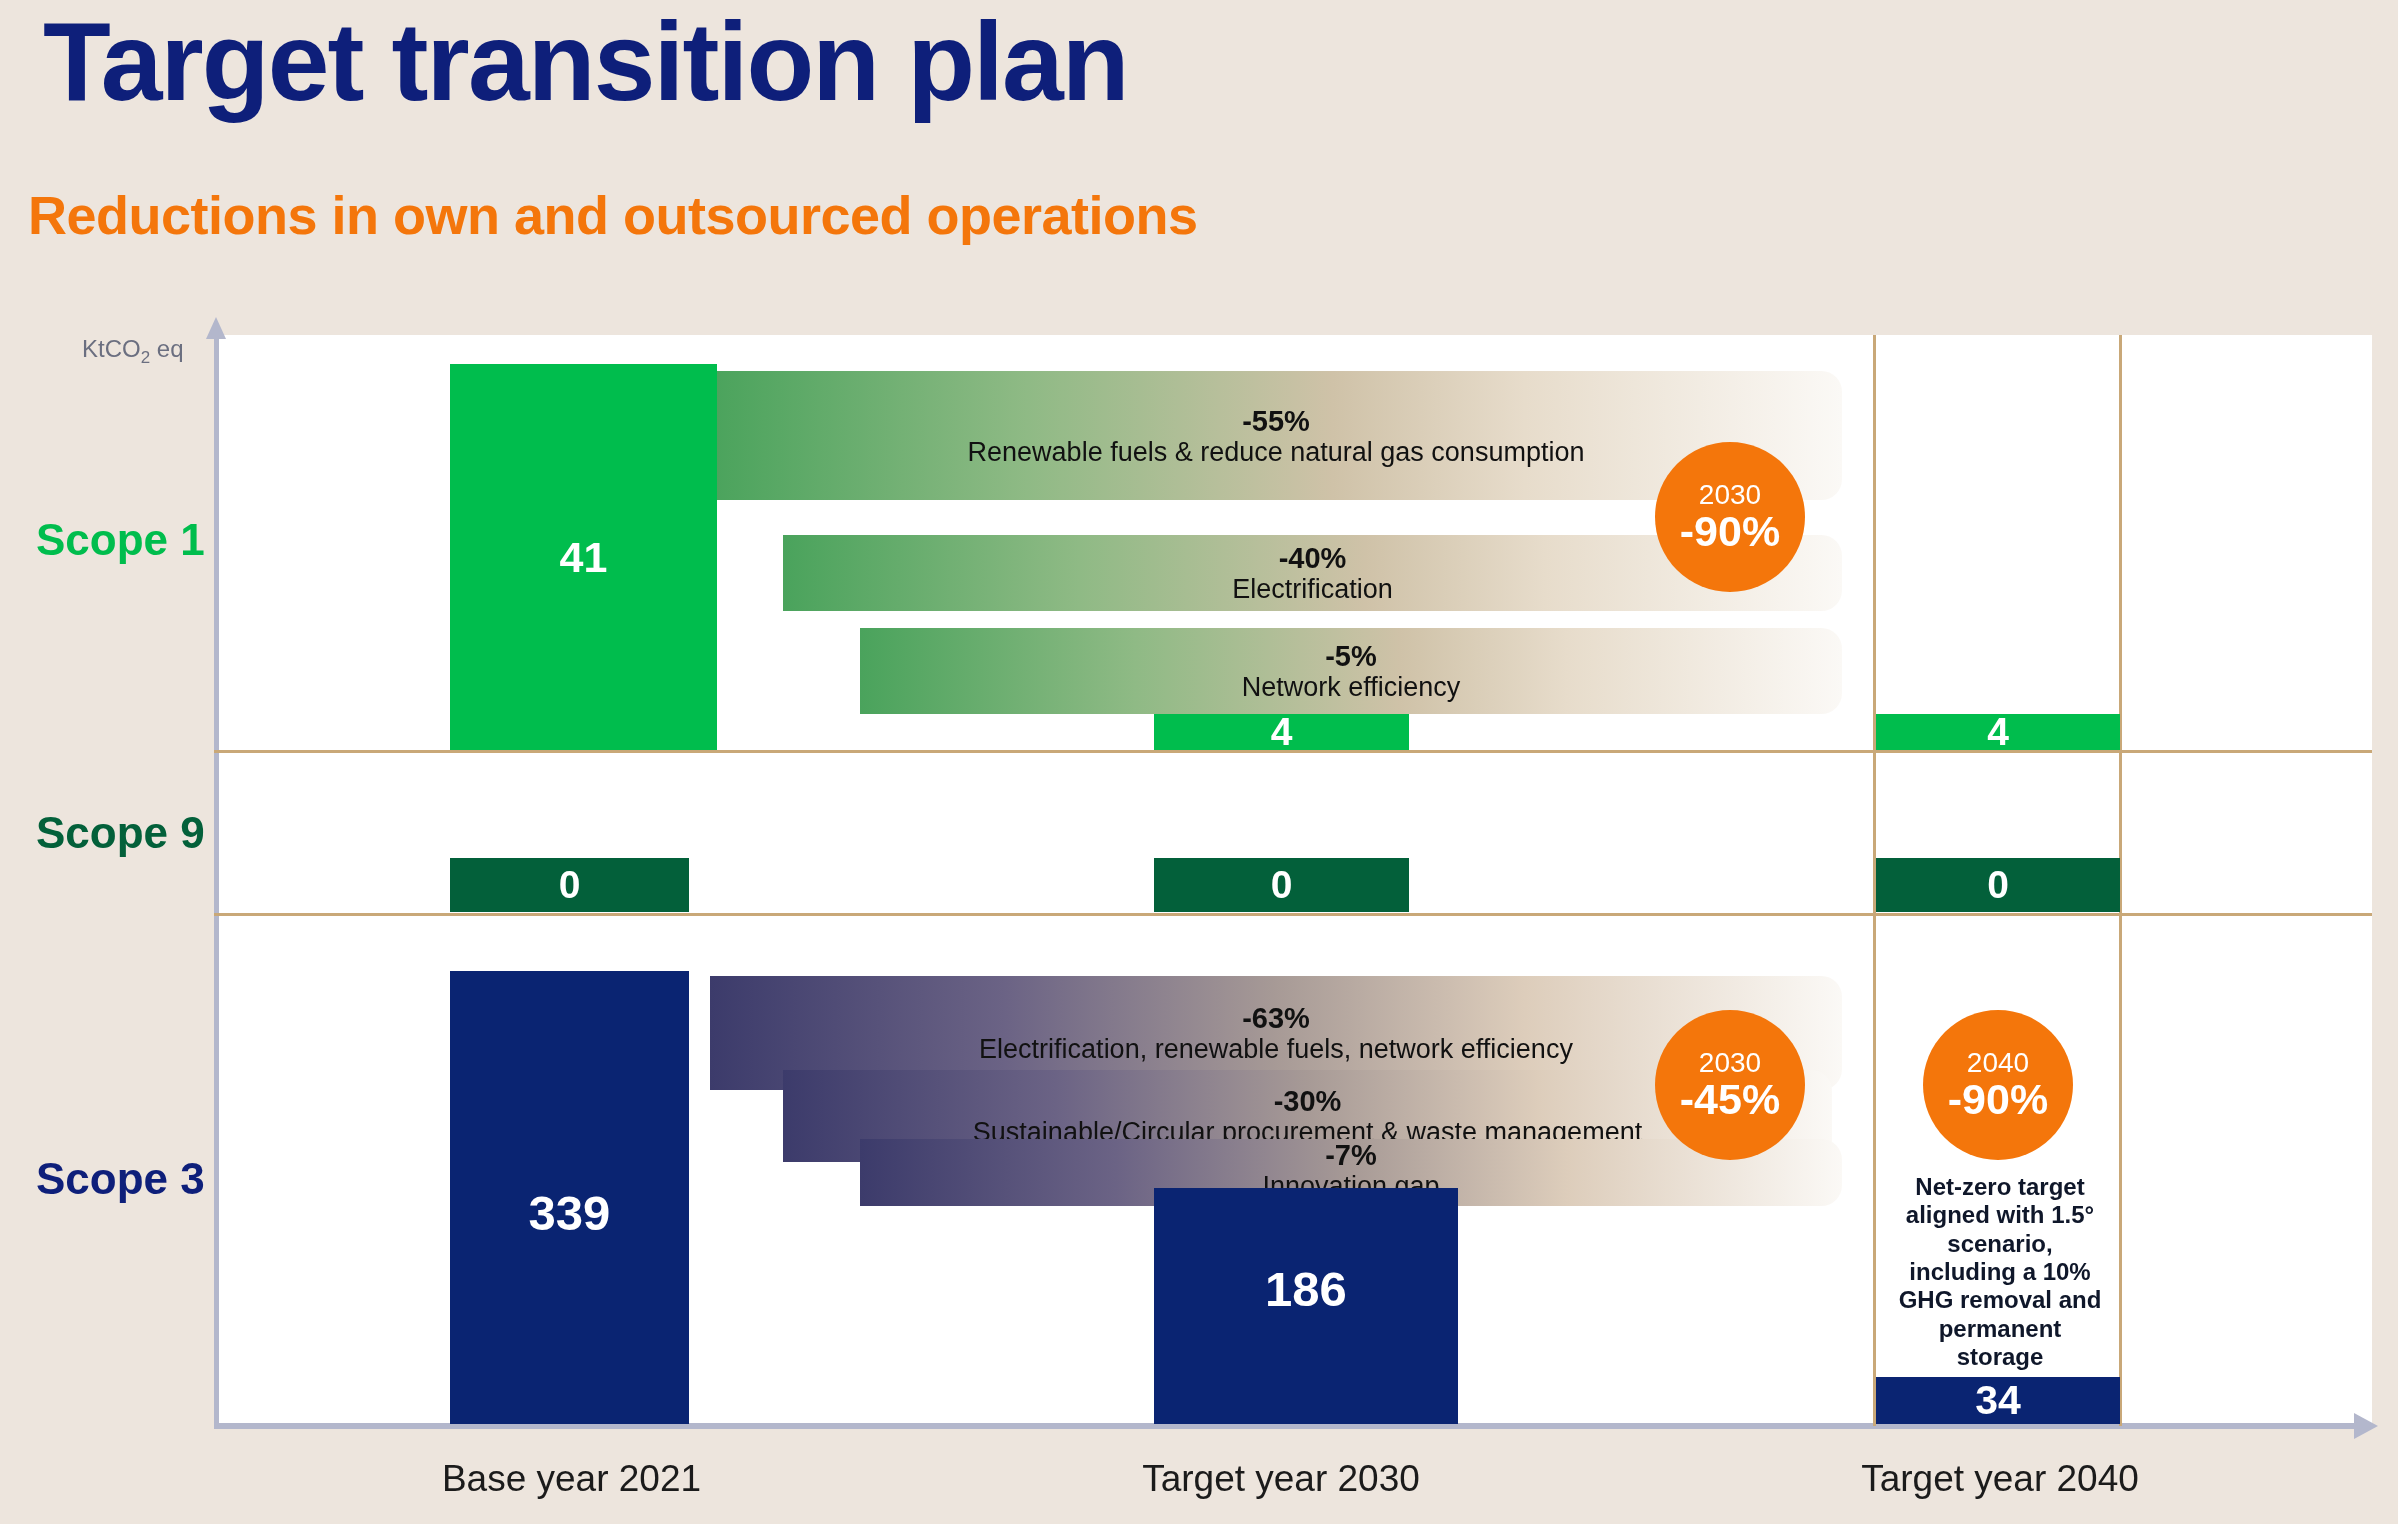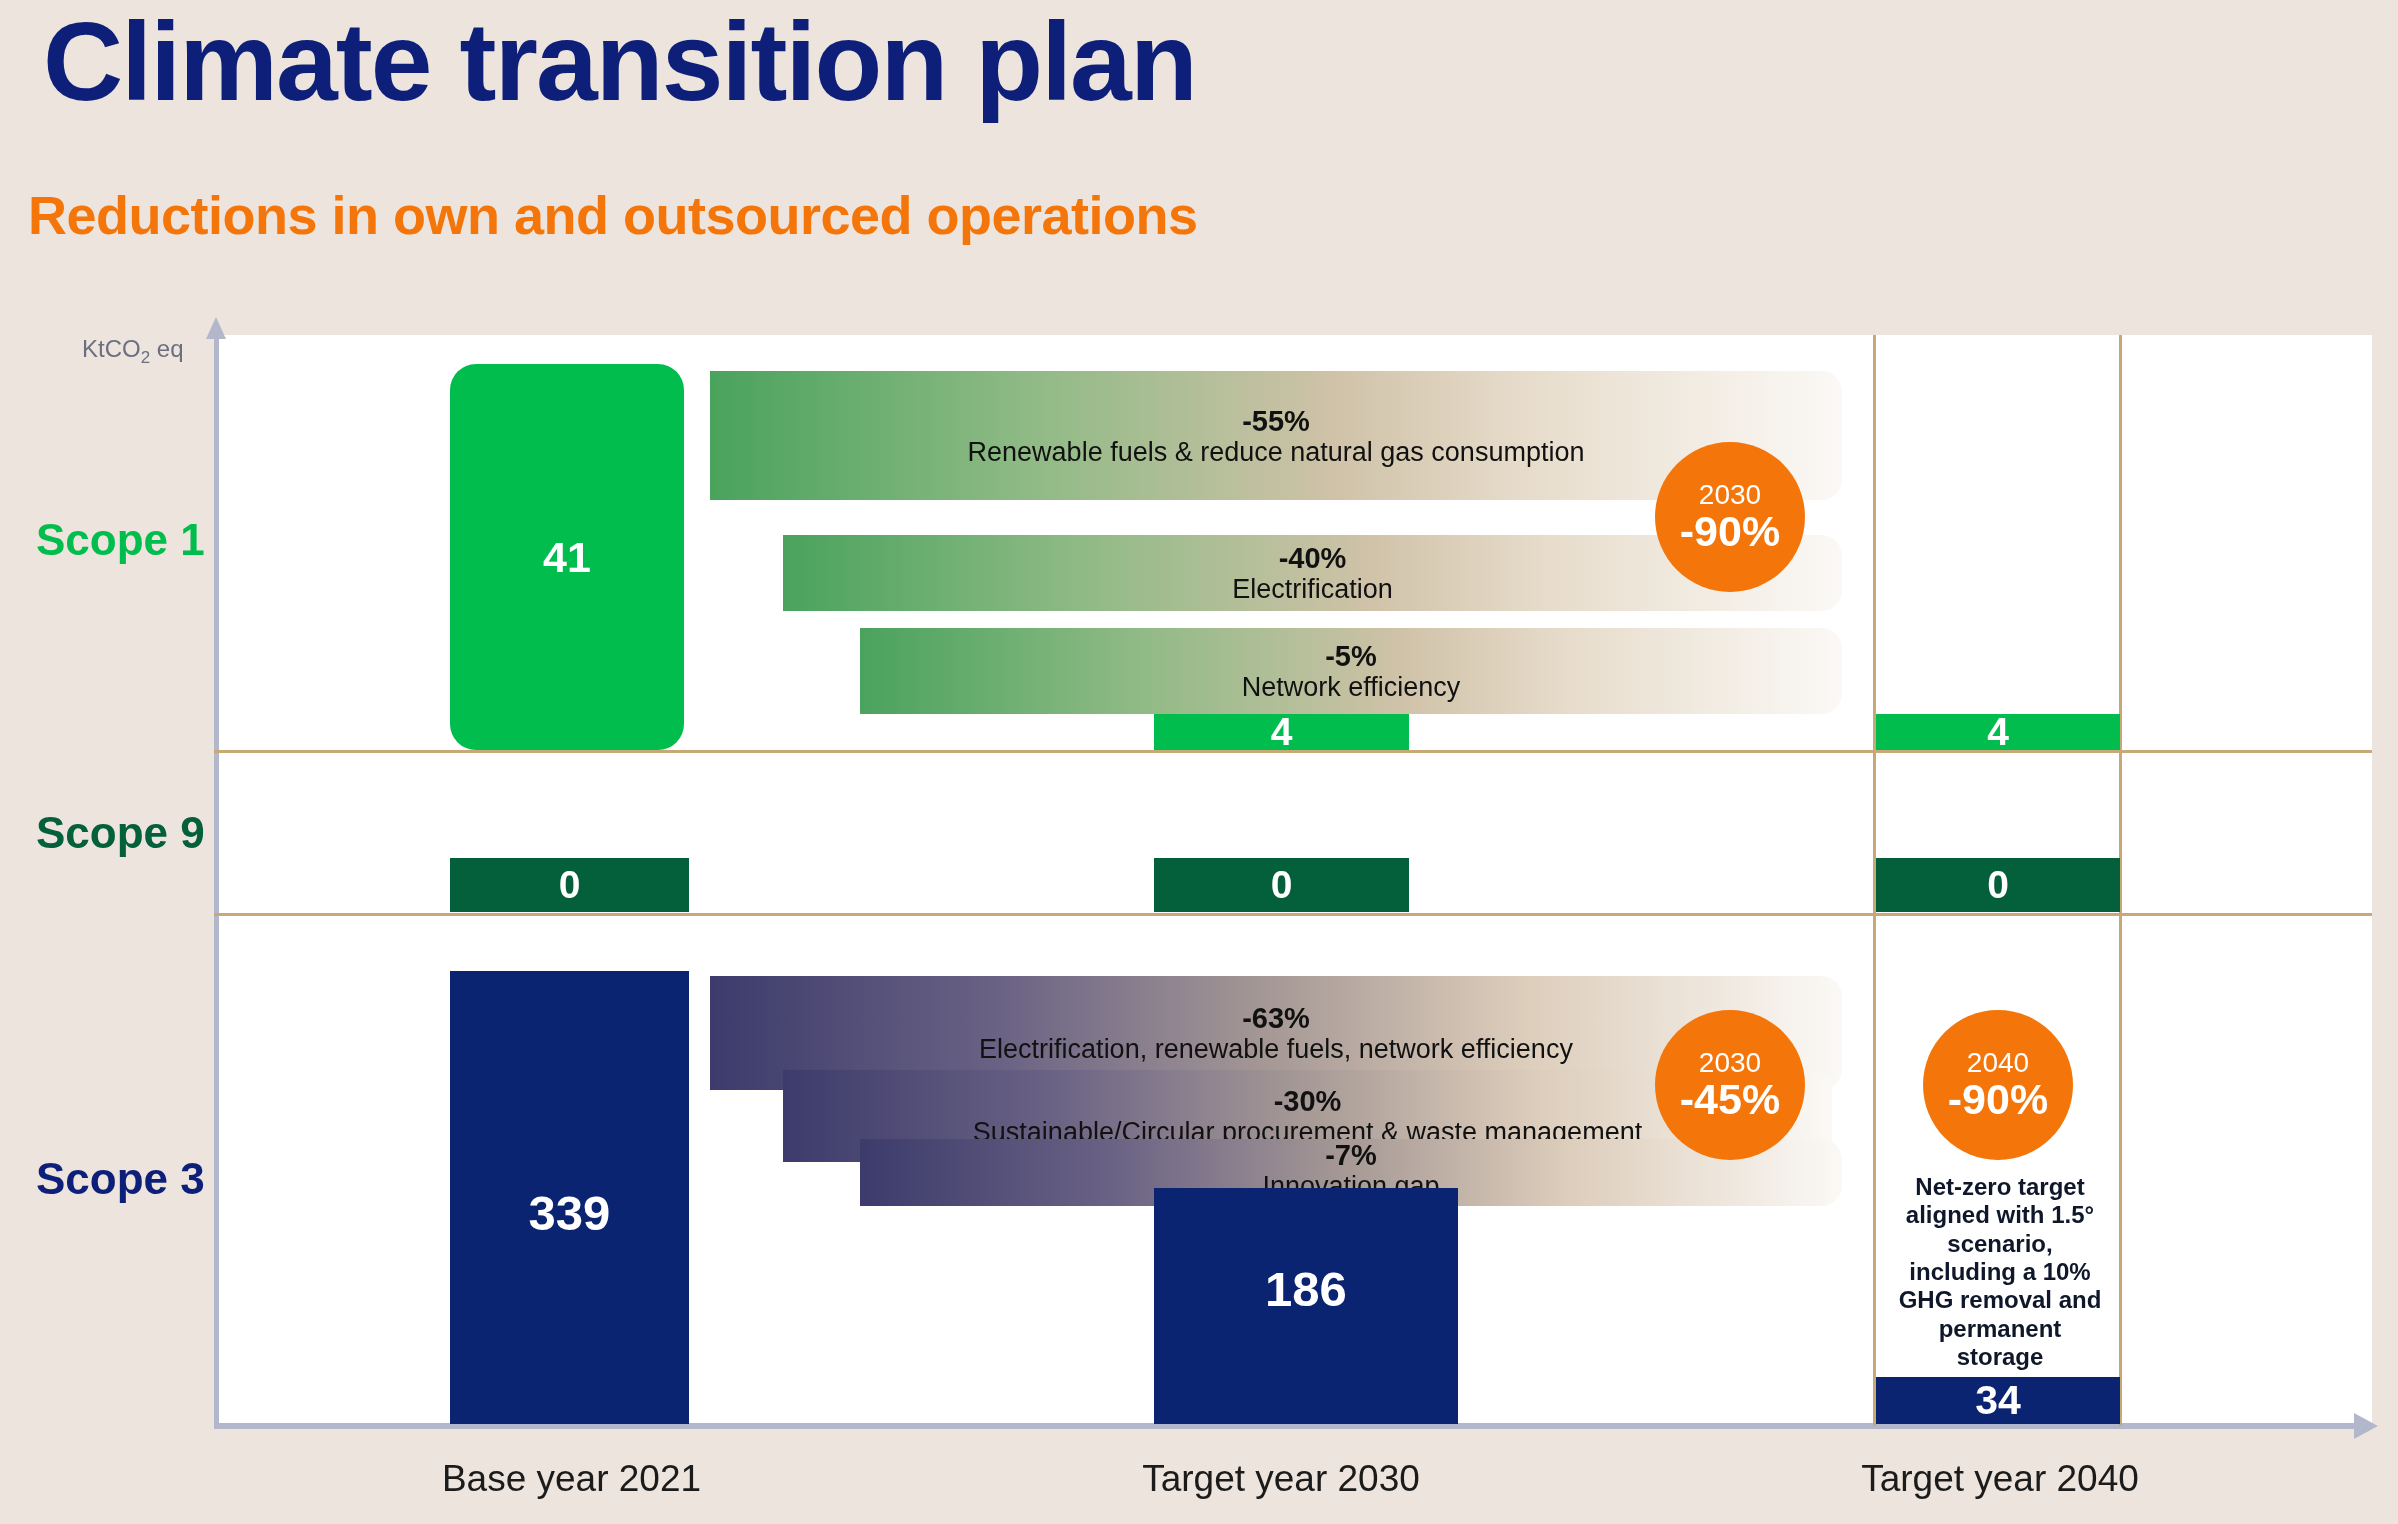--- a/index.html
+++ b/index.html
@@ -86,21 +86,21 @@
   .vbar{
     position:absolute;
     display:flex;align-items:center;justify-content:center;
     color:#ffffff;font-weight:bold;
   }
   .vbar.green{background:#00bd4d;}
   .vbar.darkgreen{background:#03603a;}
   .vbar.navy{background:#0a2472;}
 
   
-  #bar-s1-2021{left:450px;top:364px;width:234px;height:386px;font-size:43px;border-radius:26px;}
+  #bar-s1-2021{left:450px;top:364px;width:267px;height:386px;font-size:43px;}
   #bar-s1-2030{left:1154px;top:714px;width:255px;height:36px;font-size:39px;}
   #bar-s1-2040{left:1876px;top:714px;width:244px;height:36px;font-size:39px;}
 
   
   #bar-s2-2021{left:450px;top:858px;width:239px;height:54px;font-size:39px;}
   #bar-s2-2030{left:1154px;top:858px;width:255px;height:54px;font-size:39px;}
   #bar-s2-2040{left:1876px;top:858px;width:244px;height:54px;font-size:39px;}
 
   
   #bar-s3-2021{left:450px;top:971px;width:239px;height:453px;font-size:49px;}
@@ -168,21 +168,21 @@
     font-size:37px;font-weight:normal;color:#1b1b1b;
     white-space:nowrap;text-align:center;
   }
   #xlabel-2021{left:431px;width:281px;}
   #xlabel-2030{left:1136px;width:290px;}
   #xlabel-2040{left:1855px;width:290px;}
 </style>
 </head>
 <body>
 
-<div id="title">Climate transition plan</div>
+<div id="title">Target transition plan</div>
 <div id="subtitle">Reductions in own and outsourced operations</div>
 
 <div id="plot"></div>
 
 <div id="yaxis-line"></div>
 <div id="yaxis-arrow"></div>
 <div id="xaxis-line"></div>
 <div id="xaxis-arrow"></div>
 
 <div id="yaxis-caption"><span>KtCO</span><sub>2</sub><span> eq</span></div>

